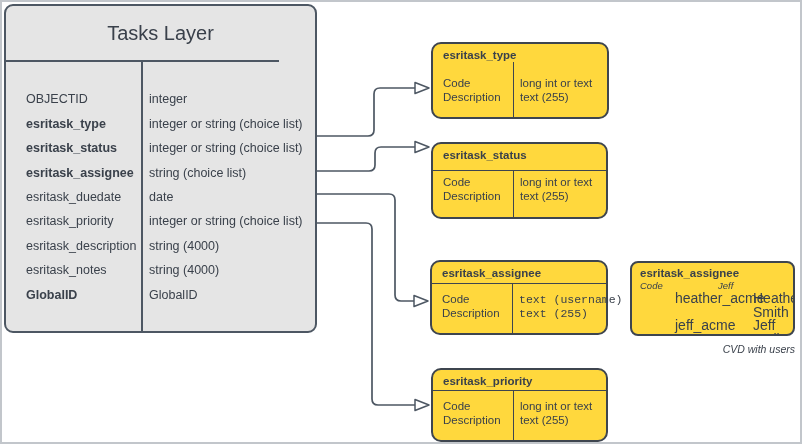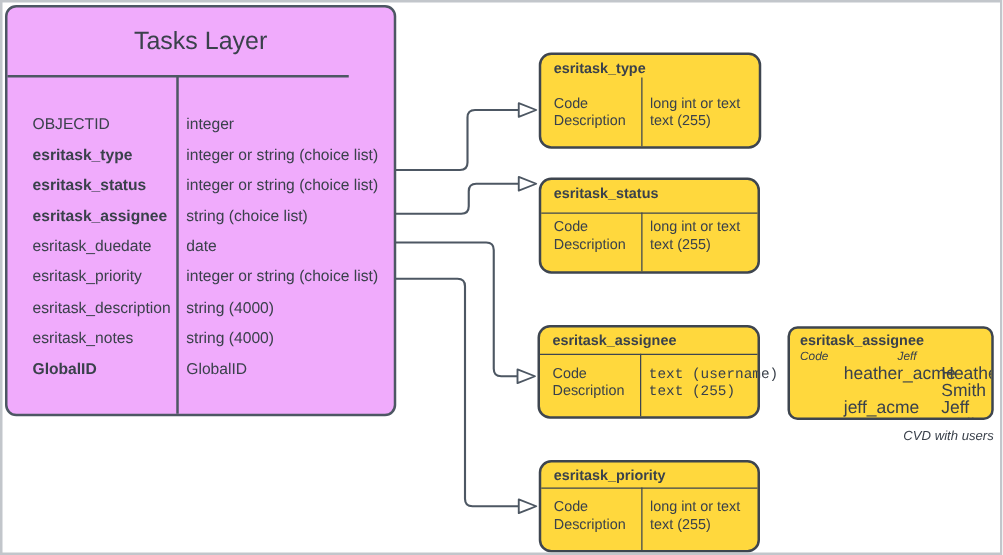--- a/index.html
+++ b/index.html
@@ -13,21 +13,21 @@
     background: #ffffff;
     border: 2px solid #c2c6cb;
     overflow: hidden;
   }
 
   
   .entity-box {
     position: absolute;
     left: 2px; top: 2px;
     width: 313px; height: 329px;
-    background: #f0abfc;
+    background: #e5e5e5;
     border: 2px solid #4D5763;
     border-radius: 9px;
   }
   .entity-title {
     position: absolute;
     left: 0; top: 0; width: 100%; height: 54px;
     line-height: 54px;
     text-align: center;
     font-size: 20px;
     color: #3A414B;

